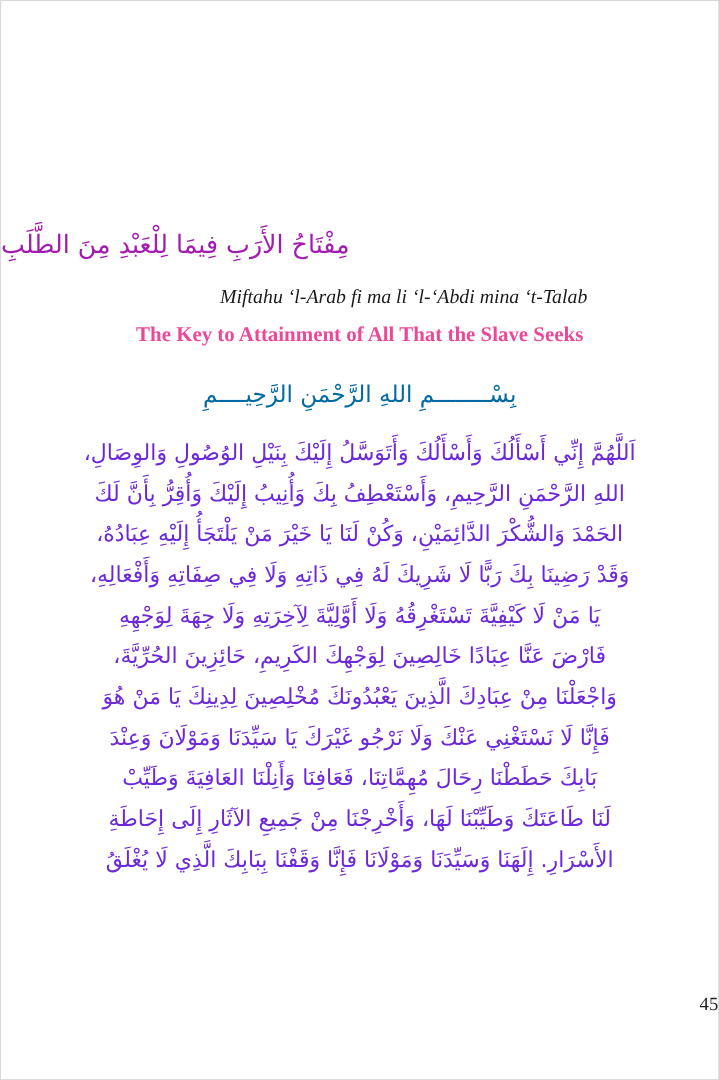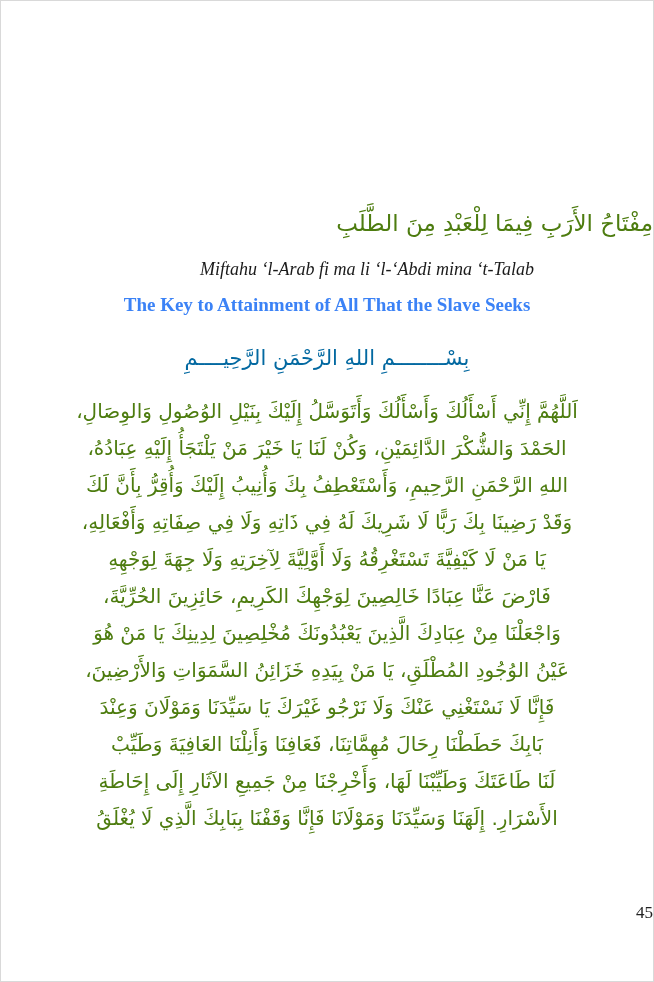--- a/index.html
+++ b/index.html
@@ -16,26 +16,26 @@
     border: 1px solid #d9d9d9;
     box-sizing: border-box;
     overflow: hidden;
     color: #1c1c1c;
   }
   .arabic-title {
     position: absolute;
     top: 203px;
     left: 0;
     width: 100%;
-    text-align: right;
+    text-align: left;
     direction: rtl;
     font-family: "DejaVu Sans", sans-serif;
     font-size: 23px;
     line-height: 1.7;
-    color: #4d7c0f;
+    color: #a21caf;
     white-space: nowrap;
   }
   .translit-title {
     position: absolute;
     top: 258px;
     left: 0;
     width: 100%;
     text-align: center;
     font-family: "Liberation Serif", serif;
     font-style: italic;
@@ -45,21 +45,21 @@
   }
   .english-title {
     position: absolute;
     top: 293px;
     left: 0;
     width: 100%;
     text-align: center;
     font-family: "Liberation Serif", serif;
     font-weight: bold;
     font-size: 19px;
-    color: #3b82f6;
+    color: #ec4899;
   }
   .bismillah {
     position: absolute;
     top: 338px;
     left: 0;
     width: 100%;
     text-align: center;
     direction: rtl;
     font-family: "DejaVu Sans", sans-serif;
     font-size: 21px;
@@ -74,21 +74,21 @@
     width: 100%;
   }
   .prayer-line {
     width: 100%;
     height: 37px;
     line-height: 37px;
     text-align: center;
     direction: rtl;
     font-family: "DejaVu Sans", sans-serif;
     font-size: 20px;
-    color: #4d7c0f;
+    color: #6d28d9;
     white-space: nowrap;
   }
   .page-number {
     position: absolute;
     top: 902px;
     left: 0;
     width: 100%;
     text-align: right;
     font-family: "Liberation Serif", serif;
     font-size: 17px;
@@ -103,27 +103,26 @@
   <div class="arabic-title">مِفْتَاحُ الأَرَبِ فِيمَا لِلْعَبْدِ مِنَ الطَّلَبِ</div>
 
   <div class="translit-title">Miftahu ‘l-Arab fi ma li ‘l-‘Abdi mina ‘t-Talab</div>
 
   <div class="english-title">The Key to Attainment of All That the Slave Seeks</div>
 
   <div class="bismillah">بِسْــــــــمِ اللهِ الرَّحْمَنِ الرَّحِيــــمِ</div>
 
   <div class="prayer-block">
     <div class="prayer-line">اَللَّهُمَّ إِنِّي أَسْأَلُكَ وَأَسْأَلُكَ وَأَتَوَسَّلُ إِلَيْكَ بِنَيْلِ الوُصُولِ وَالوِصَالِ،</div>
+    <div class="prayer-line">اللهِ الرَّحْمَنِ الرَّحِيمِ، وَأَسْتَعْطِفُ بِكَ وَأُنِيبُ إِلَيْكَ وَأُقِرُّ بِأَنَّ لَكَ</div>
     <div class="prayer-line">الحَمْدَ وَالشُّكْرَ الدَّائِمَيْنِ، وَكُنْ لَنَا يَا خَيْرَ مَنْ يَلْتَجَأُ إِلَيْهِ عِبَادُهُ،</div>
-    <div class="prayer-line">اللهِ الرَّحْمَنِ الرَّحِيمِ، وَأَسْتَعْطِفُ بِكَ وَأُنِيبُ إِلَيْكَ وَأُقِرُّ بِأَنَّ لَكَ</div>
     <div class="prayer-line">وَقَدْ رَضِينَا بِكَ رَبًّا لَا شَرِيكَ لَهُ فِي ذَاتِهِ وَلَا فِي صِفَاتِهِ وَأَفْعَالِهِ،</div>
     <div class="prayer-line">يَا مَنْ لَا كَيْفِيَّةَ تَسْتَغْرِقُهُ وَلَا أَوَّلِيَّةَ لِآخِرَتِهِ وَلَا جِهَةَ لِوَجْهِهِ</div>
     <div class="prayer-line">فَارْضَ عَنَّا عِبَادًا خَالِصِينَ لِوَجْهِكَ الكَرِيمِ، حَائِزِينَ الحُرِّيَّةَ،</div>
     <div class="prayer-line">وَاجْعَلْنَا مِنْ عِبَادِكَ الَّذِينَ يَعْبُدُونَكَ مُخْلِصِينَ لِدِينِكَ يَا مَنْ هُوَ</div>
-    <div class="prayer-line">عَيْنُ الوُجُودِ المُطْلَقِ، يَا مَنْ بِيَدِهِ خَزَائِنُ السَّمَوَاتِ وَالأَرْضِينَ،</div>
     <div class="prayer-line">فَإِنَّا لَا نَسْتَغْنِي عَنْكَ وَلَا نَرْجُو غَيْرَكَ يَا سَيِّدَنَا وَمَوْلَانَ وَعِنْدَ</div>
     <div class="prayer-line">بَابِكَ حَطَطْنَا رِحَالَ مُهِمَّاتِنَا، فَعَافِنَا وَأَنِلْنَا العَافِيَةَ وَطَيِّبْ</div>
     <div class="prayer-line">لَنَا طَاعَتَكَ وَطَيِّبْنَا لَهَا، وَأَخْرِجْنَا مِنْ جَمِيعِ الآثَارِ إِلَى إِحَاطَةِ</div>
     <div class="prayer-line">الأَسْرَارِ. إِلَهَنَا وَسَيِّدَنَا وَمَوْلَانَا فَإِنَّا وَقَفْنَا بِبَابِكَ الَّذِي لَا يُغْلَقُ</div>
   </div>
 
   <div class="page-number">45</div>
 
 </div>
 

